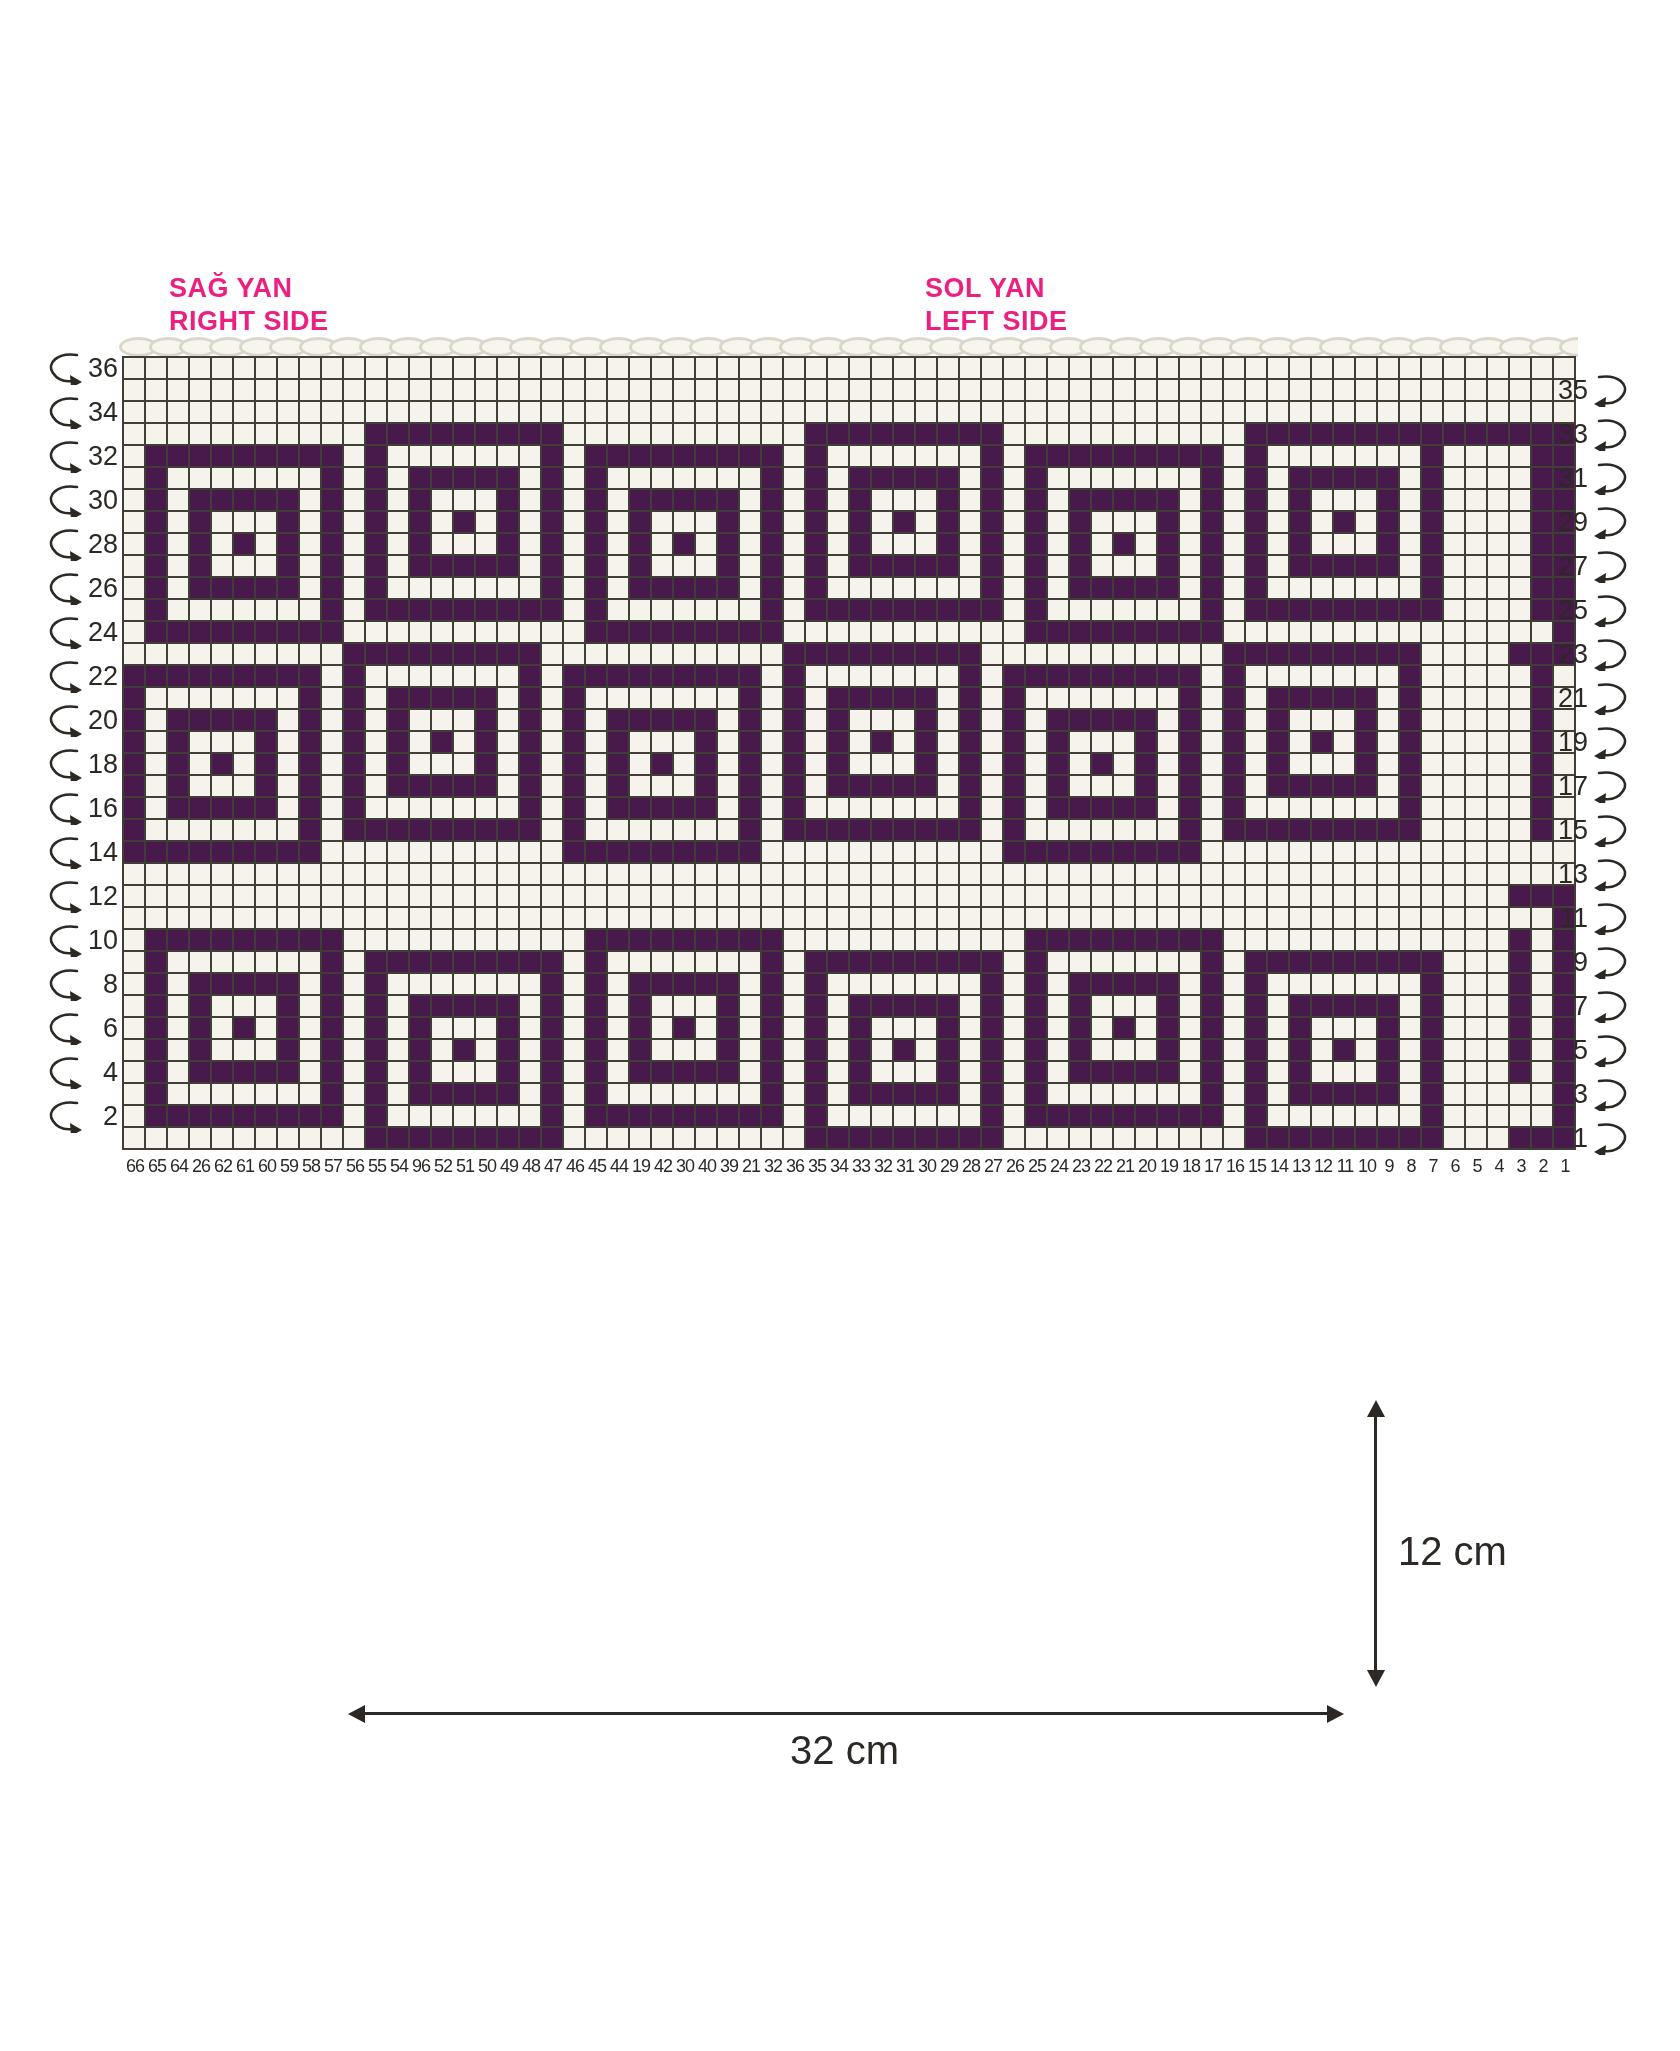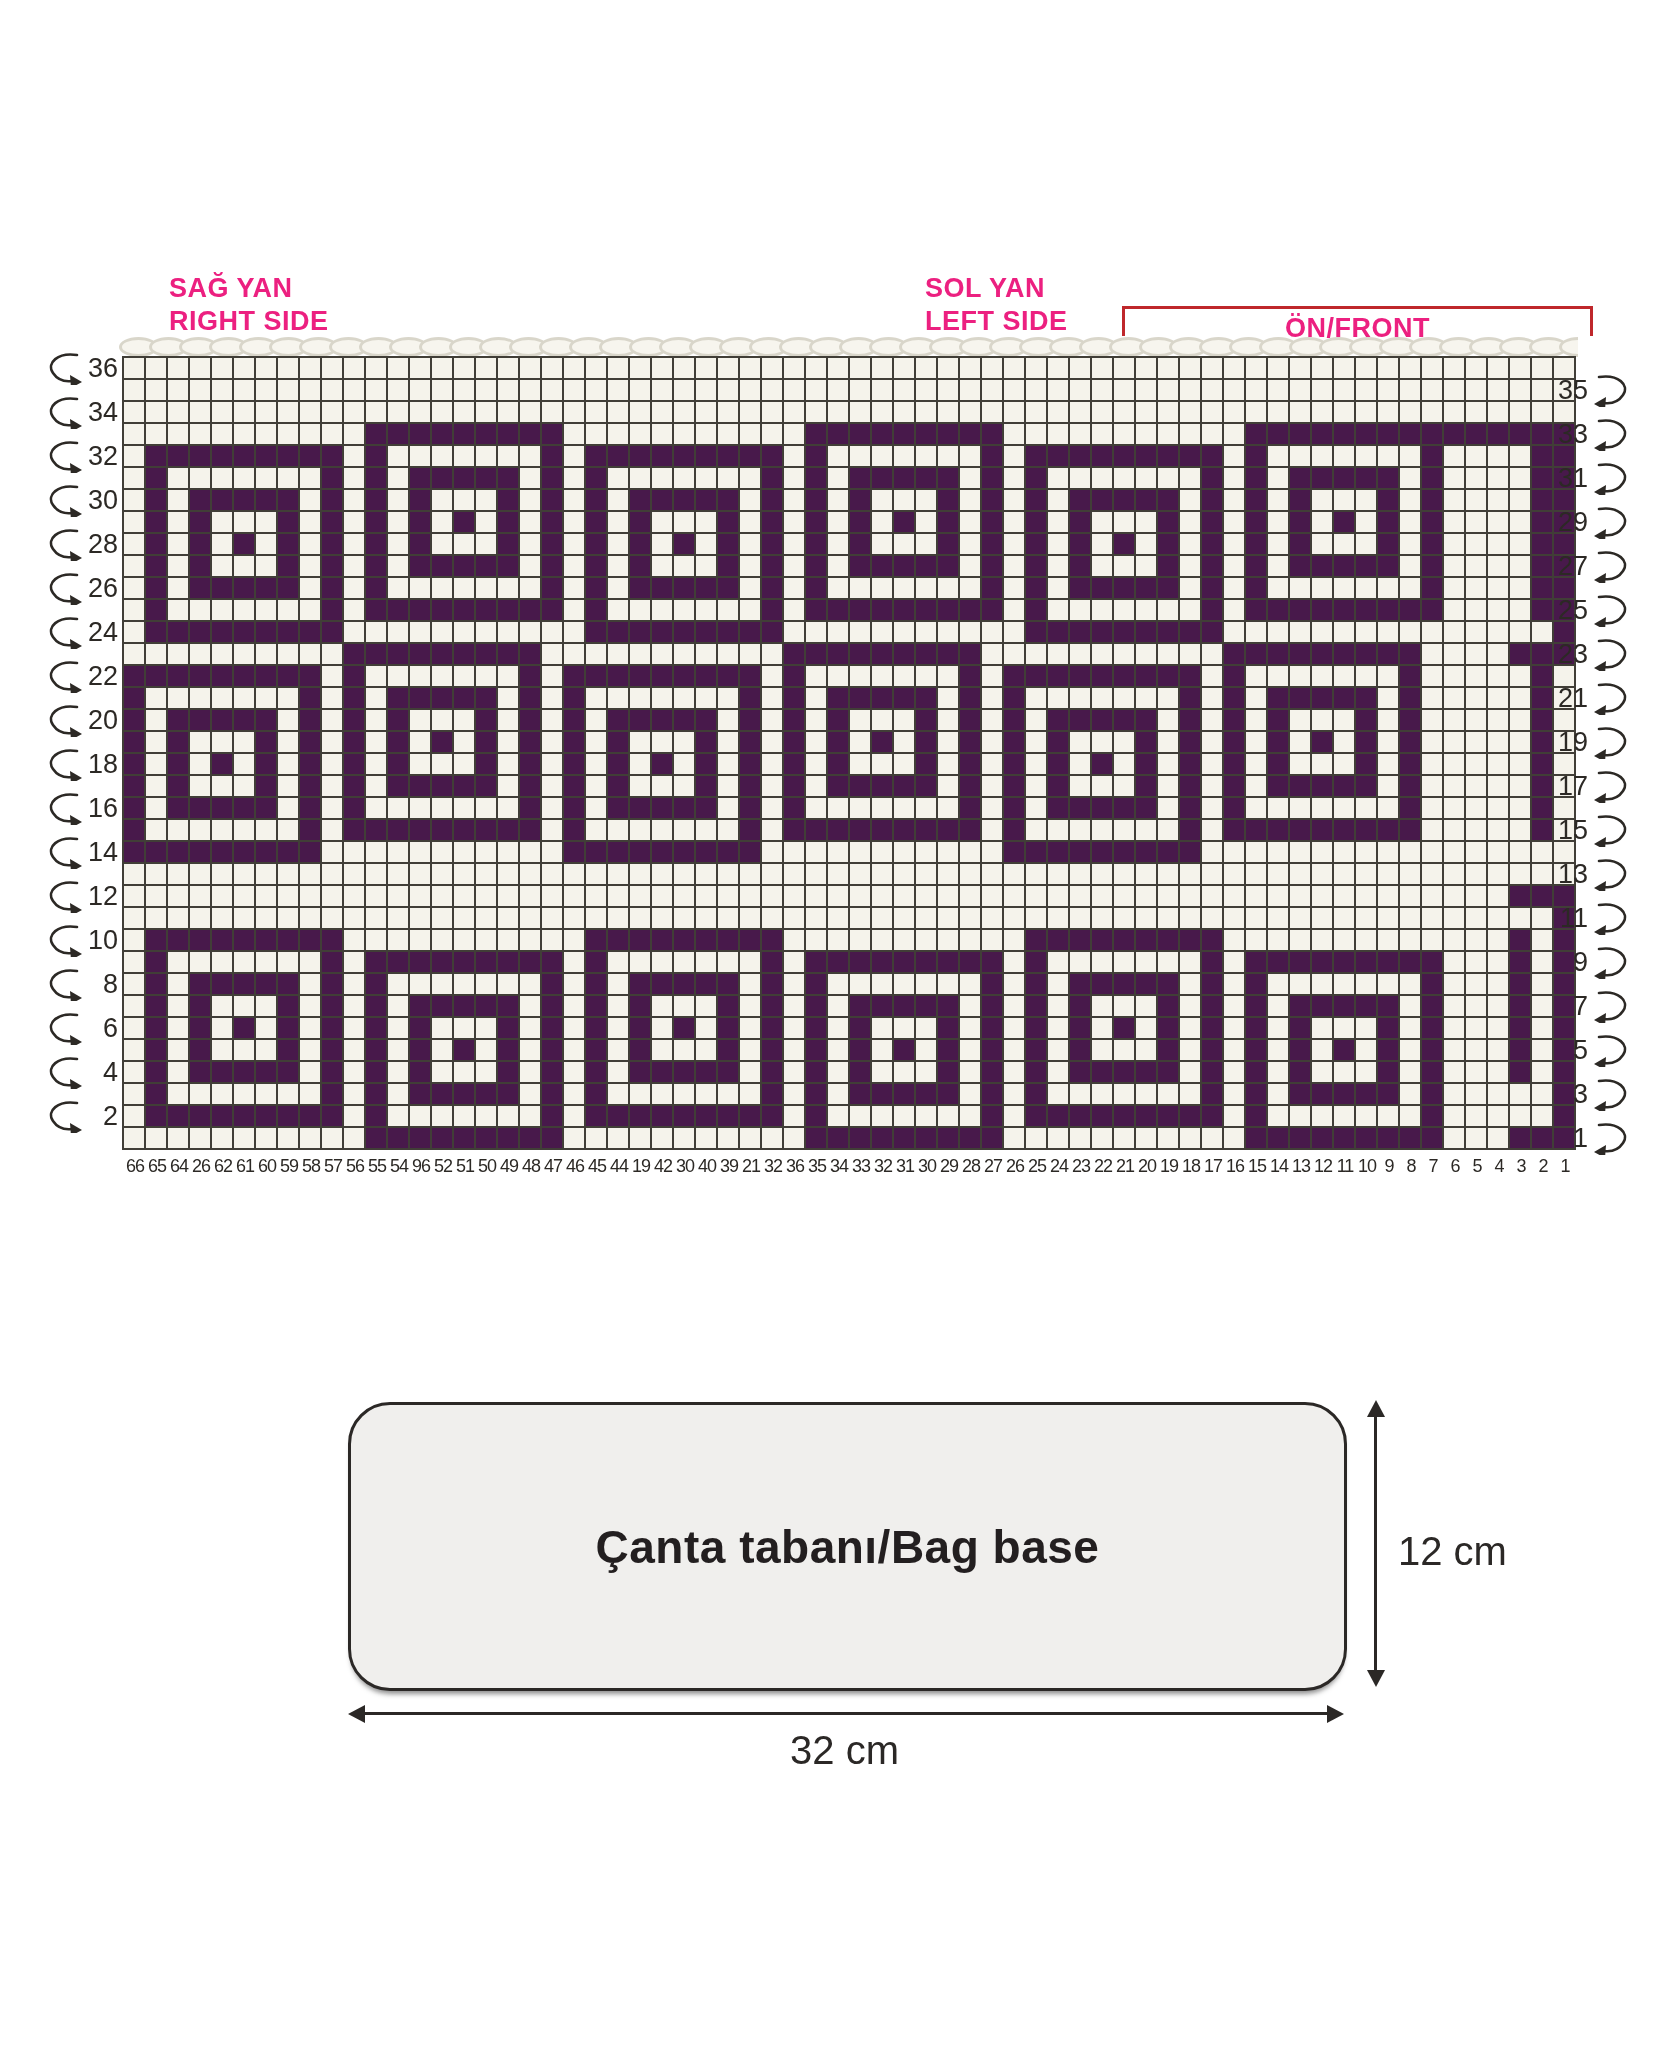--- a/index.html
+++ b/index.html
@@ -60,23 +60,20 @@
     <div>SAĞ YAN</div>
     <div>RIGHT SIDE</div>
   </div>
 
 
   <div class="side-label" style="left: 925px; top: 272px; color: rgb(236, 32, 128);">
     <div>SOL YAN</div>
     <div>LEFT SIDE</div>
   </div>
 
-  <div class="bracket" style="left: 1122px; top: 306px; width: 465px; border-color: rgb(191, 39, 43);">
-    <div class="bracket-label" style="color: rgb(236, 32, 128);">ÖN/FRONT</div>
-  </div>
 
   <div class="chain-row" id="chain-row">
       <div class="chain"></div>
       <div class="chain"></div>
       <div class="chain"></div>
       <div class="chain"></div>
       <div class="chain"></div>
       <div class="chain"></div>
       <div class="chain"></div>
       <div class="chain"></div>
@@ -2821,23 +2818,20 @@
       <span>8</span>
       <span>7</span>
       <span>6</span>
       <span>5</span>
       <span>4</span>
       <span>3</span>
       <span>2</span>
       <span>1</span>
     </div>
 
-  <div class="bagbase-rect">
-    <div class="bagbase-label">Çanta tabanı/Bag base</div>
-  </div>
   <div class="dim-line dim-v"></div>
   <div class="arr arr-up"></div>
   <div class="arr arr-down"></div>
   <div class="dim-text dim-v-text">12 cm</div>
   <div class="dim-line dim-h"></div>
   <div class="arr arr-left"></div>
   <div class="arr arr-right"></div>
   <div class="dim-text dim-h-text">32 cm</div>
 
 </div>

